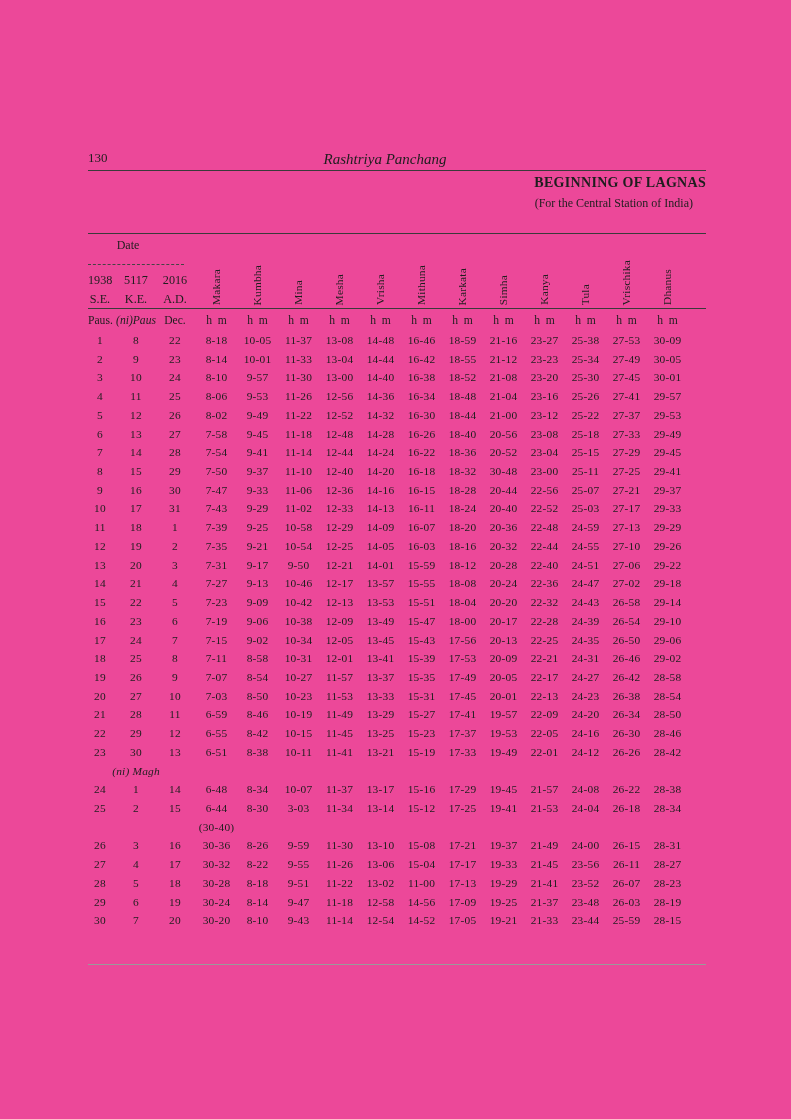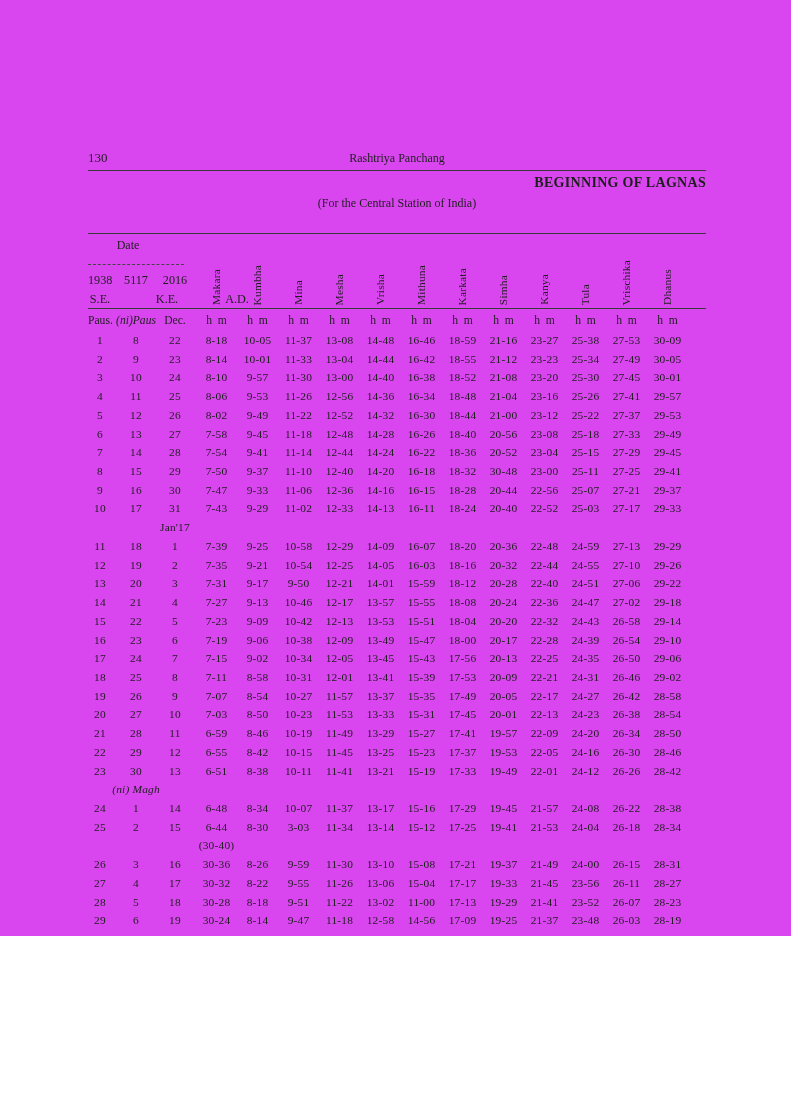--- a/index.html
+++ b/index.html
@@ -1,34 +1,34 @@
 <!DOCTYPE html>
 <html><head>
 <meta charset="utf-8">
 <style>
   html,body { margin:0; padding:0; background:#ffffff; }
   .page {
-    position:relative; width:791px; height:936px; background:#d946ef;
+    position:relative; width:791px; height:1119px; background:#ec4899;
     font-family:"Liberation Serif","DejaVu Serif",serif; color:#1e1e1e;
     overflow:hidden;
   }
   .rule { position:absolute; left:88px; width:618px; height:0; border-top:1.3px solid #3a3a3a; }
   .rule.light { border-top:1px solid #9a9a9a; }
 
   .hdr-pagenum { position:absolute; top:150px; left:88px; font-size:13px; }
-  .hdr-running { position:absolute; top:151px; left:88px; width:618px; text-align:center; font-size:12px; }
+  .hdr-running { position:absolute; top:151px; left:76px; width:618px; text-align:center; font-style:italic; font-size:15px; }
   .doc-title   { position:absolute; top:175px; left:88px; width:618px; text-align:right; font-weight:bold; font-size:14px; letter-spacing:0.3px; }
-  .doc-sub     { position:absolute; top:196px; left:88px; width:618px; text-align:center; font-size:12px; }
+  .doc-sub     { position:absolute; top:196px; left:75px; width:618px; text-align:right; font-size:12px; }
   .doc-month   { position:absolute; top:215px; left:88px; width:618px; text-align:center; font-weight:bold; font-size:13px; letter-spacing:0.3px; }
 
   .headblock { position:absolute; top:233px; left:88px; width:618px; height:75px; }
   .date-label { position:absolute; top:5px; left:0; width:80px; text-align:center; font-size:12px; }
   .date-dashes { position:absolute; top:31px; left:0; width:96px; border-top:1.2px dashed #444; }
   .era-row  { position:absolute; top:40px; left:0; width:618px; font-size:12.2px; }
-  .abbr-row { position:absolute; top:59px; left:0; width:618px; font-size:12.2px;gap:31px; }
+  .abbr-row { position:absolute; top:59px; left:0; width:618px; font-size:12.2px; }
   .rot {
     position:absolute; bottom:3px; writing-mode:vertical-rl; transform:rotate(180deg);
     font-size:11.4px; letter-spacing:0.2px; line-height:13px; white-space:nowrap;
   }
 
   .grid15 { display:grid; grid-template-columns:24px 48px 30px 6px repeat(12,41px) 1fr; }
   .grid15 .cell { text-align:center; white-space:pre; overflow:visible; }
 
   .subhead { position:absolute; top:312px; left:88px; width:618px; font-size:11.6px; }
   .subhead .cell { line-height:17px; }
@@ -275,25 +275,20 @@
         <span class="cell">14-13</span>
         <span class="cell">16-11</span>
         <span class="cell">18-24</span>
         <span class="cell">20-40</span>
         <span class="cell">22-52</span>
         <span class="cell">25-03</span>
         <span class="cell">27-17</span>
         <span class="cell">29-33</span>
       </div>
       <div class="trow grid15">
-        <span class="cell"></span>
-        <span class="cell"></span>
-        <span class="cell">Jan'17</span>
-      </div>
-      <div class="trow grid15">
         <span class="cell">11</span>
         <span class="cell">18</span>
         <span class="cell">1</span>
         <span class="cell"></span>
         <span class="cell">7-39</span>
         <span class="cell">9-25</span>
         <span class="cell">10-58</span>
         <span class="cell">12-29</span>
         <span class="cell">14-09</span>
         <span class="cell">16-07</span>

